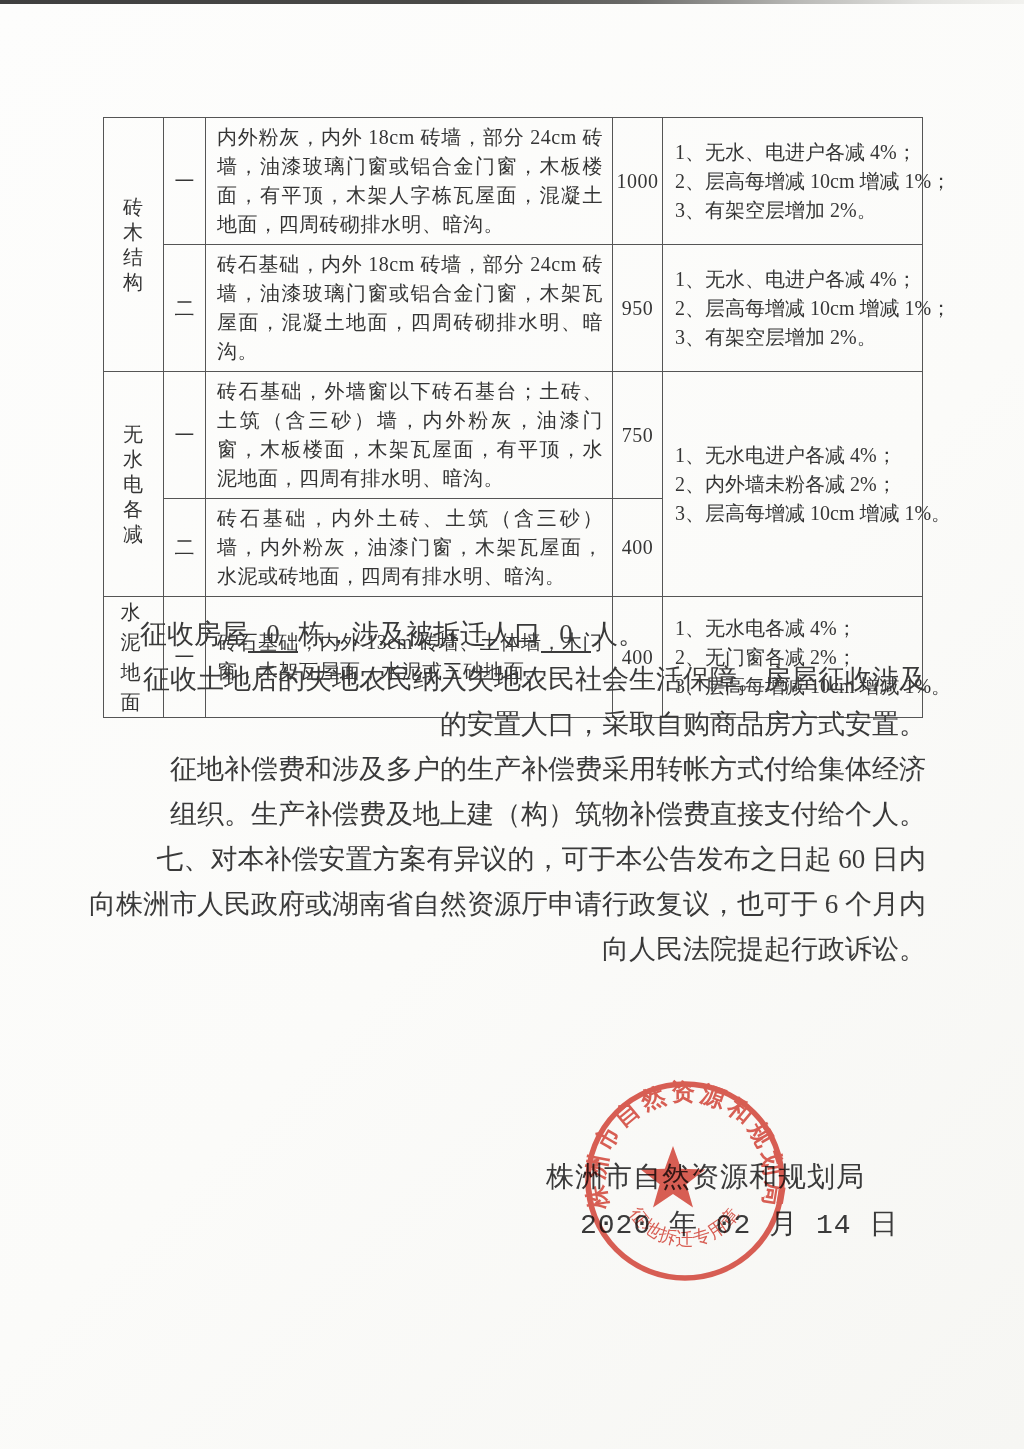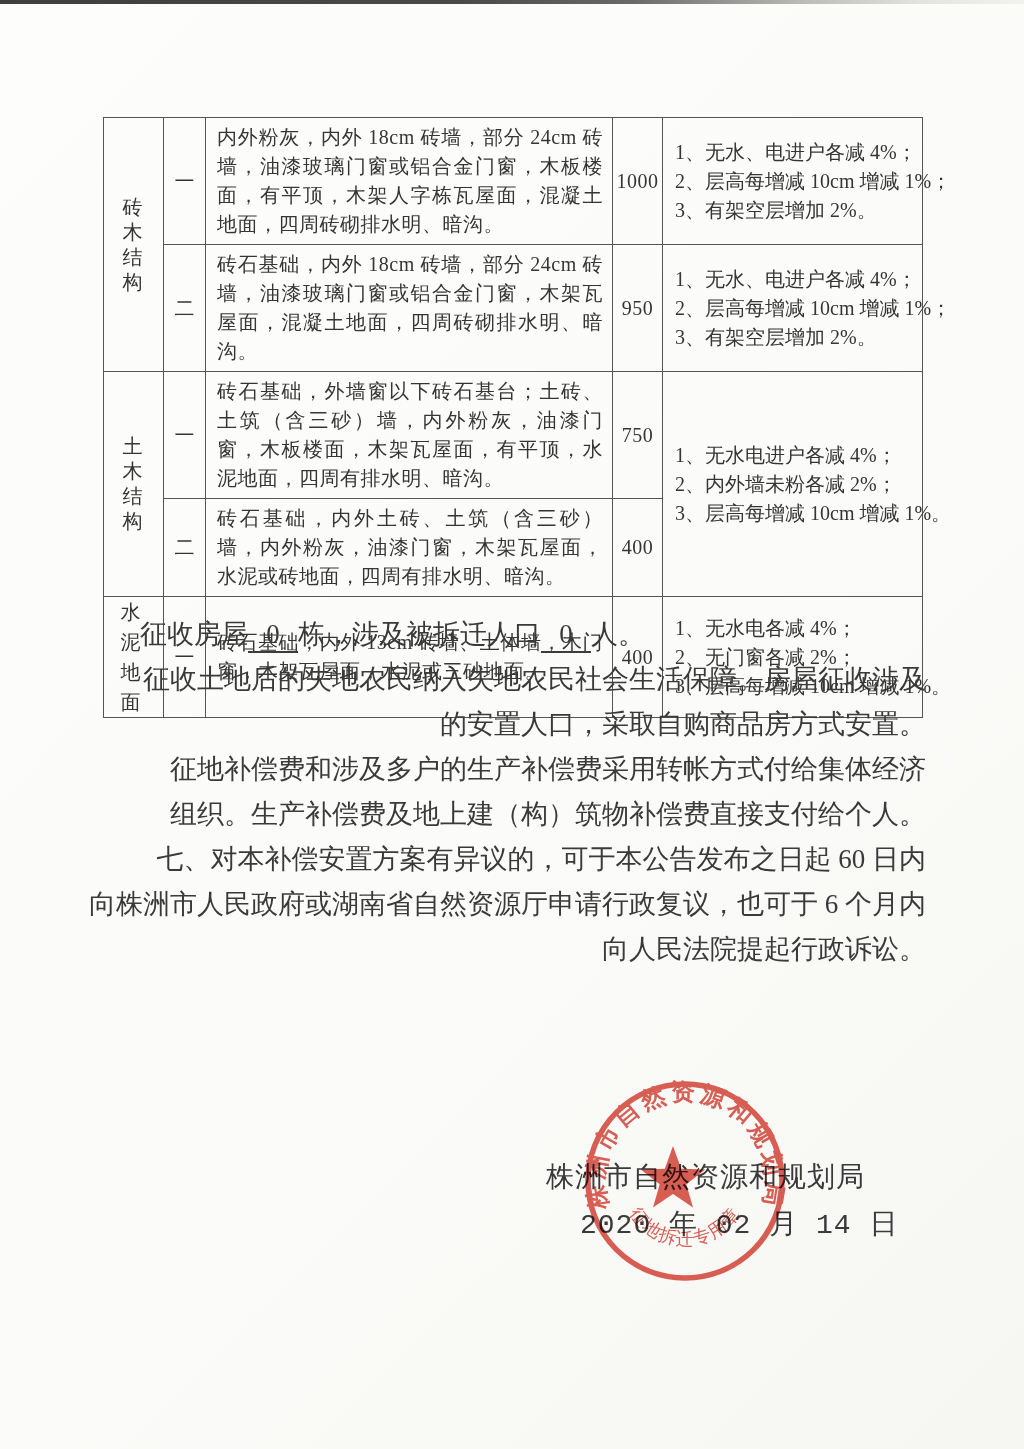--- a/index.html
+++ b/index.html
@@ -18,21 +18,21 @@
   
   table.comp {
     position:absolute; left:103px; top:117px; width:819px;
     border-collapse:collapse; table-layout:fixed;
   }
   table.comp td {
     border:1px solid #555; vertical-align:middle;
     font-size:20px; line-height:29px; color:#353535;
   }
   td.c-cat { text-align:center; padding:0 6px; font-size:21px; letter-spacing:2px; }
-  .vtext { width:23px; margin:0 auto; word-break:break-all; line-height:25px; text-align:center; }
+  .vtext { width:23px; margin:0 auto; word-break:break-all; line-height:25px; text-align:right; }
   .cat2line { line-height:30px; letter-spacing:6px; }
   td.c-grade { text-align:center; font-size:21px; }
   td.c-desc { padding:5px 9px 5px 11px; text-align:justify; letter-spacing:0.5px; }
   td.c-price { text-align:center; font-size:21px; letter-spacing:0.5px; }
   td.c-notes { padding:4px 4px 4px 12px; font-size:19px; line-height:29px; }
   td.c-notes .note-line { white-space:nowrap; }
   td.c-notes .note-num { display:inline-block; min-width:30px; }
   
   .bodytext {
     position:absolute; left:84px; top:604px; width:842px;
@@ -96,21 +96,21 @@
         <td class="c-desc">砖石基础，内外 18cm 砖墙，部分 24cm 砖墙，油漆玻璃门窗或铝合金门窗，木架瓦屋面，混凝土地面，四周砖砌排水明、暗沟。</td>
         <td class="c-price">950</td>
         <td class="c-notes">
           <div class="note-line"><span class="note-num">1、</span><span>无水、电进户各减 4%；</span></div>
           <div class="note-line"><span class="note-num">2、</span><span>层高每增减 10cm 增减 1%；</span></div>
           <div class="note-line"><span class="note-num">3、</span><span>有架空层增加 2%。</span></div>
         </td>
       </tr>
       <tr style="height:110px">
         <td class="c-cat" rowspan="2">
-          <div class="vtext">土木结构</div>
+          <div class="vtext">无水电各减</div>
         </td>
         <td class="c-grade">一</td>
         <td class="c-desc">砖石基础，外墙窗以下砖石基台；土砖、土筑（含三砂）墙，内外粉灰，油漆门窗，木板楼面，木架瓦屋面，有平顶，水泥地面，四周有排水明、暗沟。</td>
         <td class="c-price">750</td>
         <td class="c-notes" rowspan="2">
           <div class="note-line"><span class="note-num">1、</span><span>无水电进户各减 4%；</span></div>
           <div class="note-line"><span class="note-num">2、</span><span>内外墙未粉各减 2%；</span></div>
           <div class="note-line"><span class="note-num">3、</span><span>层高每增减 10cm 增减 1%。</span></div>
         </td>
       </tr>

